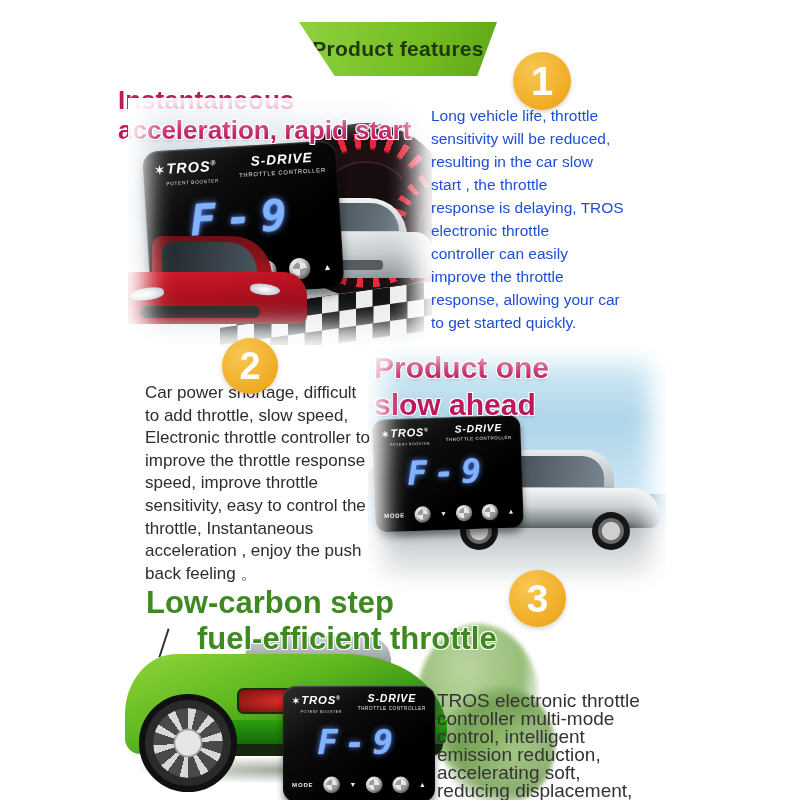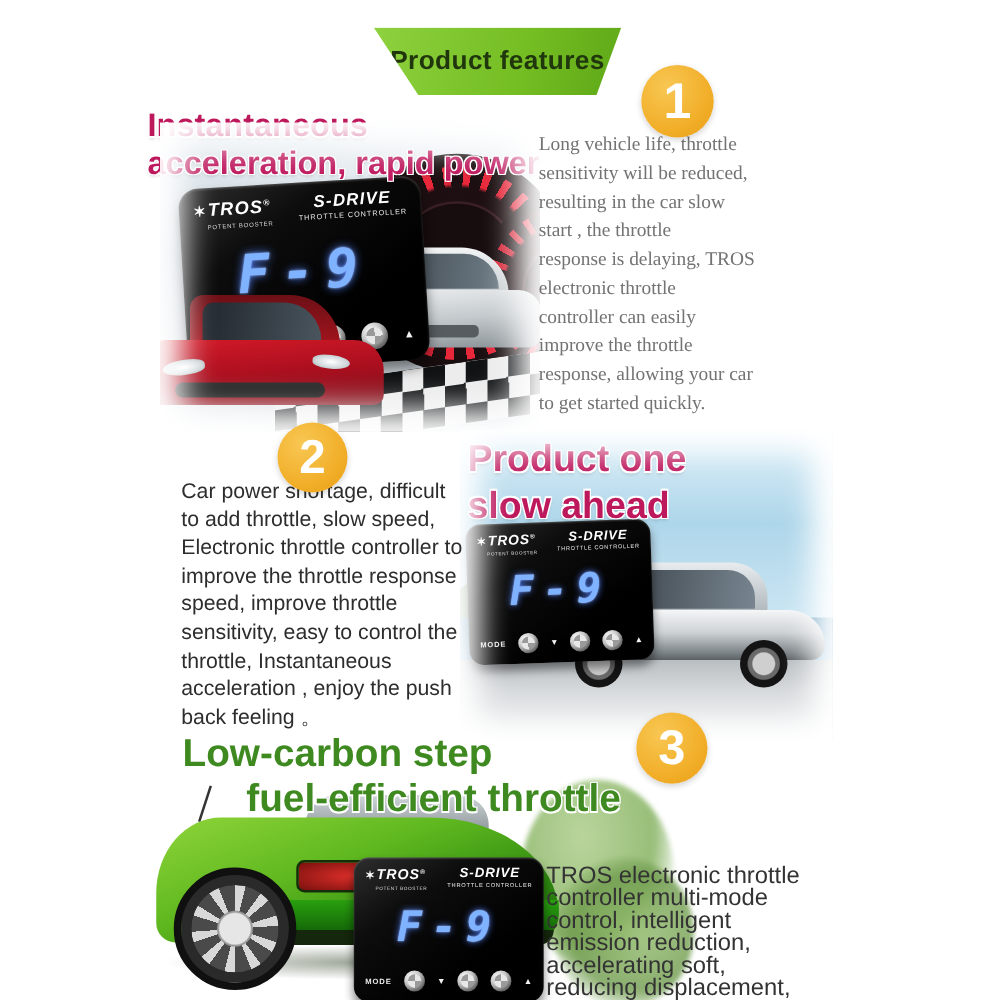--- a/index.html
+++ b/index.html
@@ -28,22 +28,22 @@
     text-shadow:-1px -1px 0 #fff,1px -1px 0 #fff,-1px 1px 0 #fff,1px 1px 0 #fff,0 2px 3px rgba(0,0,0,.18);}
   .heading1{left:118px;top:85px;width:322px;font-size:26px;line-height:30px;z-index:5;}
   .heading2{left:6px;top:5px;width:278px;font-size:30px;line-height:37px;position:absolute;z-index:3;}
   .green-heading{font-weight:700;color:#3f8a20;z-index:6;
     text-shadow:-1px -1px 0 #fff,1px -1px 0 #fff,-1px 1px 0 #fff,1px 1px 0 #fff;}
   .h3l1{left:146px;top:585px;font-size:31px;}
   .h3l2{left:197px;top:621px;font-size:31px;}
 
   
   .para{white-space:pre;color:#2d2d2d;z-index:6;}
-  .para1{left:431px;top:104px;font-family:Liberation Serif, serif;
-         font-size:15.5px;line-height:23px;color:#737373;}
+  .para1{left:431px;top:104px;font-family:Liberation Sans, sans-serif;
+         font-size:15.5px;line-height:23px;color:#1d4ed8;}
   .para2{left:145px;top:382px;font-size:17px;line-height:22.6px;}
   .para3{left:437px;top:692px;font-size:19px;line-height:18px;color:#333;}
 
   
   .montage1{left:128px;top:98px;width:304px;height:247px;overflow:hidden;}
   .m1bg{position:absolute;inset:0;
     background:linear-gradient(200deg,#f7f9fa 0%,#dfe7ed 35%,#c9d2d9 60%,#eef1f3 100%);}
   .gauge{position:absolute;border-radius:50%;
     background:radial-gradient(circle,#241114 0%,#1c0f11 55%,#0c0708 100%);}
   .gauge .ticks{position:absolute;inset:10px;border-radius:50%;
@@ -172,21 +172,21 @@
   <div class="abs banner">
     <span class="banner-label">Product features</span>
   </div>
 
   <div class="abs badge badge1">1</div>
   <div class="abs badge badge2">2</div>
   <div class="abs badge badge3">3</div>
 
   <div class="abs red-heading heading1">
     <div>Instantaneous</div>
-    <div>acceleration, rapid power</div>
+    <div>acceleration, rapid start</div>
   </div>
 
   <div class="abs montage1">
     <div class="m1bg"></div>
     <div class="gauge gauge-big">
       <div class="ticks"></div>
       <div class="face"></div>
     </div>
     <div class="gauge gauge-small">
       <div class="ticks"></div>

